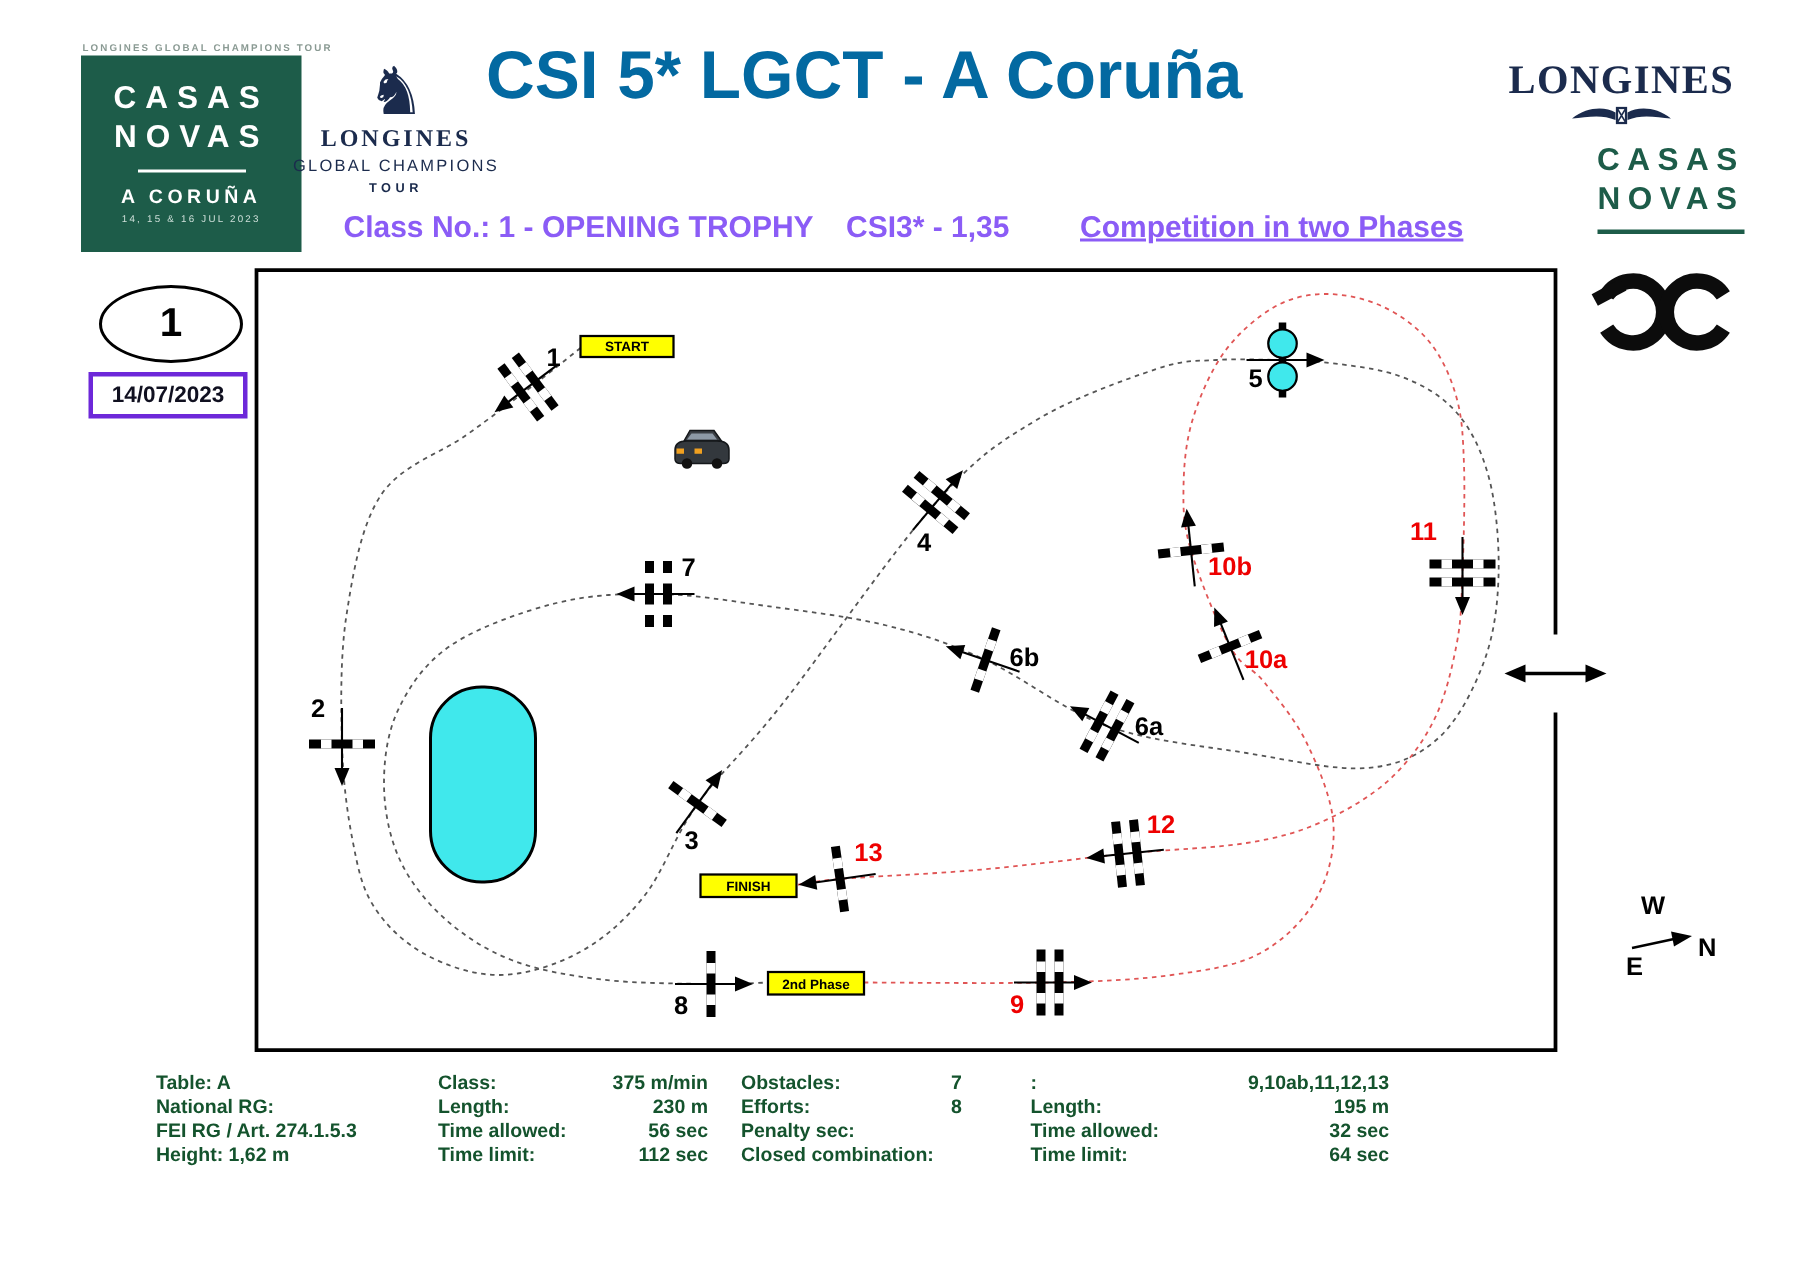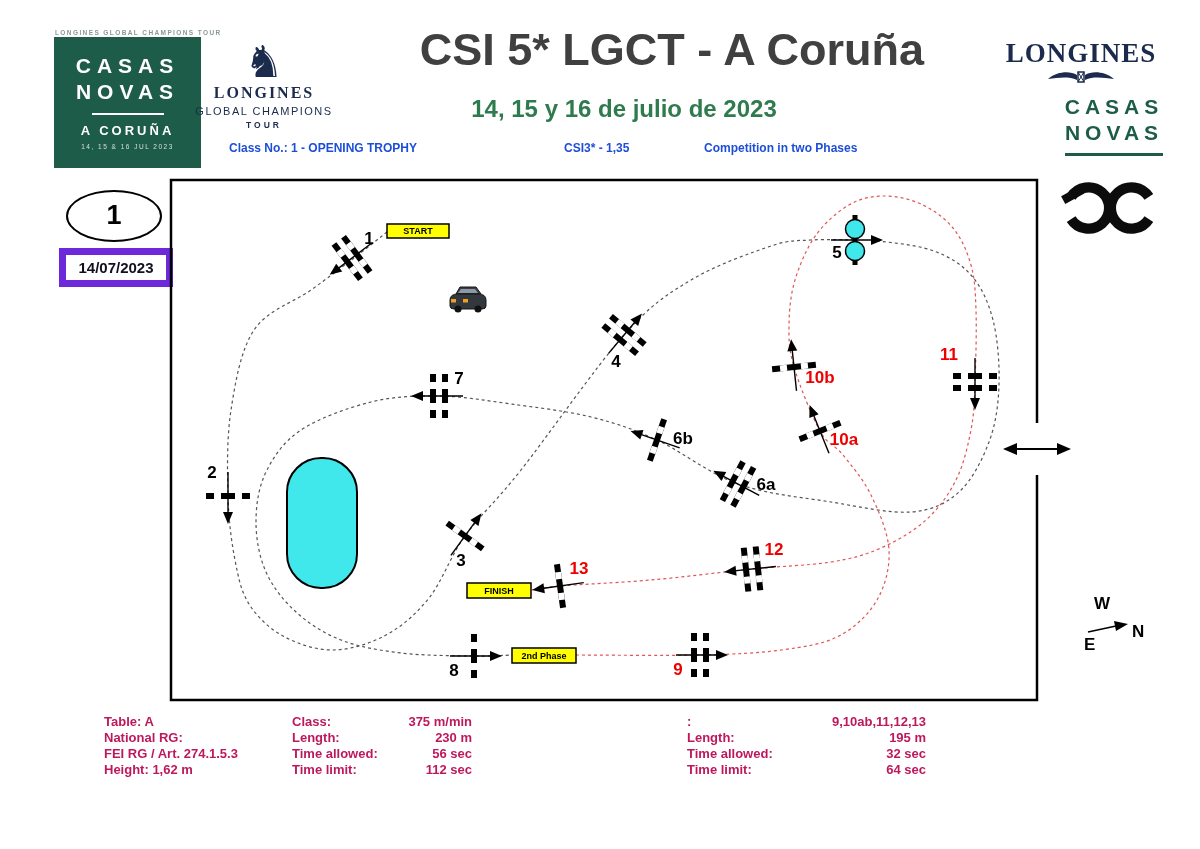--- a/index.html
+++ b/index.html
@@ -14,44 +14,44 @@
   #green-box .rule{width:72px;height:2px;background:#fff;margin:9px auto 8px auto;}
   #green-box .l3{font-size:13px;font-weight:600;letter-spacing:3px;}
   #green-box .l4{font-size:6.5px;letter-spacing:1.5px;margin-top:5px;color:#cfe0da;}
   
   #lgct{left:160px;top:40px;width:160px;text-align:center;color:#1b2b4d;}
   #lgct .horse{font-size:44px;line-height:44px;}
   #lgct .w1{font-family:"Liberation Serif",serif;font-size:16px;font-weight:bold;letter-spacing:2px;margin-top:0px;}
   #lgct .w2{font-size:11px;font-weight:normal;letter-spacing:1.5px;margin-top:3px;}
   #lgct .w3{font-size:8.5px;font-weight:bold;letter-spacing:3px;margin-top:3px;}
   
-  #title{left:300px;top:24px;width:600px;text-align:right;font-size:45px;font-weight:bold;color:#404040;}
+  #title{left:300px;top:24px;width:600px;text-align:left;font-size:45px;font-weight:bold;color:#0369a1;}
   #subtitle{left:300px;top:95px;width:600px;text-align:center;font-size:24px;font-weight:bold;color:#2e7b4e;}
-  .classline{top:141px;font-size:12px;font-weight:bold;color:#1d4ed8;white-space:nowrap;}
-  #class-left{left:205px;} #class-mid{left:540px;} #class-right{left:680px;}
+  .classline{top:141px;font-size:20px;font-weight:bold;color:#8b5cf6;white-space:nowrap;}
+  #class-left{left:205px;} #class-mid{left:540px;} #class-right{left:696px;text-decoration:underline;}
   
   #longines-right{left:972px;top:38px;width:170px;text-align:center;color:#1b2b4d;
                   font-family:"Liberation Serif",serif;font-size:27px;font-weight:bold;letter-spacing:1px;}
   #wings{left:1022px;top:68px;}
   #cn-right{left:1035px;top:94px;width:110px;text-align:center;color:#1d5c49;font-weight:bold;}
   #cn-right .c1,#cn-right .c2{font-size:21px;letter-spacing:5px;line-height:26px;}
   #cn-right .rule{width:98px;height:3px;background:#1d5c49;margin:7px auto 0 auto;}
   #gc-logo{left:1036px;top:172px;}
   
   #oval{left:42px;top:190px;width:92px;height:48px;border:2px solid #000;border-radius:50%;
         text-align:center;line-height:46px;font-size:27px;font-weight:bold;color:#000;}
-  #datebox{left:35px;top:248px;width:100px;height:25px;border:7px solid #6d28d9;
+  #datebox{left:35px;top:248px;width:100px;height:25px;border:3px solid #6d28d9;
            text-align:center;line-height:25px;font-size:15px;font-weight:bold;color:#101020;}
   
   #course-wrap{left:147px;top:180px;width:866px;height:520px;overflow:visible;}
   #course-svg{overflow:visible;}
   
   #compass{left:1048px;top:585px;}
   
-  .stats{top:714px;font-size:13px;font-weight:bold;color:#be185d;line-height:16px;white-space:nowrap;}
+  .stats{top:714px;font-size:13px;font-weight:bold;color:#14532d;line-height:16px;white-space:nowrap;}
   #col1{left:80px;} #col2{left:268px;width:182px;} #col3{left:470px;} #col4{left:663px;}
   #col2 .lab{display:inline-block;width:100px;}
   #col2 .val{display:inline-block;width:80px;text-align:right;}
   #col3 .lab{display:inline-block;width:140px;}
   #col4 .lab{display:inline-block;width:97px;}
   #col4 .val{display:inline-block;width:142px;text-align:right;}
   #col4 .row:first-child .val{}
   
   #officials{left:1008px;top:694px;width:168px;text-align:center;font-style:italic;font-weight:bold;
              font-size:11px;line-height:13px;color:#111;}
@@ -74,21 +74,20 @@
   </div>
 
   <div class="abs" id="lgct">
     <div class="horse">♞</div>
     <div class="w1">LONGINES</div>
     <div class="w2">GLOBAL CHAMPIONS</div>
     <div class="w3">TOUR</div>
   </div>
 
   <div class="abs" id="title">CSI 5* LGCT - A Coruña</div>
-  <div class="abs" id="subtitle">14, 15 y 16 de julio de 2023</div>
   <div class="abs classline" id="class-left">Class No.: 1 - OPENING TROPHY</div>
   <div class="abs classline" id="class-mid">CSI3* - 1,35</div>
   <div class="abs classline" id="class-right">Competition in two Phases</div>
 
   <div class="abs" id="longines-right">LONGINES</div>
   <svg class="abs" id="wings" width="70" height="18" viewBox="0 0 70 18">
     <path d="M2,11 C12,3 24,3 31,7 L31,12 C22,8 12,10 2,11 Z" fill="#1b2b4d"></path>
     <path d="M68,11 C58,3 46,3 39,7 L39,12 C48,8 58,10 68,11 Z" fill="#1b2b4d"></path>
     <rect x="32" y="4" width="6" height="10" fill="none" stroke="#1b2b4d" stroke-width="1.5"></rect>
     <path d="M32,4 L38,14 M38,4 L32,14" stroke="#1b2b4d" stroke-width="1"></path>
@@ -297,20 +296,26 @@
     <div class="row">National RG:</div>
     <div class="row">FEI RG / Art. 274.1.5.3</div>
     <div class="row">Height: 1,62 m</div>
   </div>
   <div class="abs stats" id="col2">
     <div class="row"><span class="lab">Class:</span><span class="val">375 m/min</span></div>
     <div class="row"><span class="lab">Length:</span><span class="val">230 m</span></div>
     <div class="row"><span class="lab">Time allowed:</span><span class="val">56 sec</span></div>
     <div class="row"><span class="lab">Time limit:</span><span class="val">112 sec</span></div>
   </div>
+  <div class="abs stats" id="col3">
+    <div class="row"><span class="lab">Obstacles:</span><span class="val">7</span></div>
+    <div class="row"><span class="lab">Efforts:</span><span class="val">8</span></div>
+    <div class="row"><span class="lab">Penalty sec:</span><span class="val"></span></div>
+    <div class="row"><span class="lab">Closed combination:</span><span class="val"></span></div>
+  </div>
   <div class="abs stats" id="col4">
     <div class="row"><span class="lab">:</span><span class="val">9,10ab,11,12,13</span></div>
     <div class="row"><span class="lab">Length:</span><span class="val">195 m</span></div>
     <div class="row"><span class="lab">Time allowed:</span><span class="val">32 sec</span></div>
     <div class="row"><span class="lab">Time limit:</span><span class="val">64 sec</span></div>
   </div>
 
 </div>
 
 </body></html>

